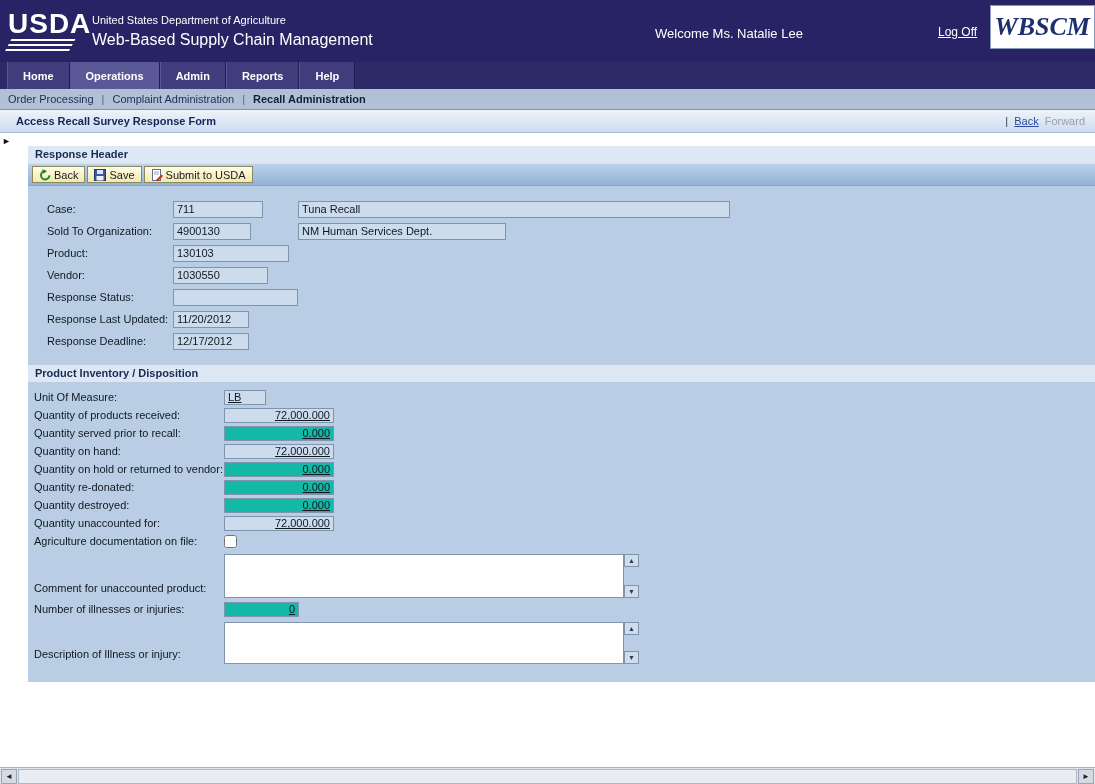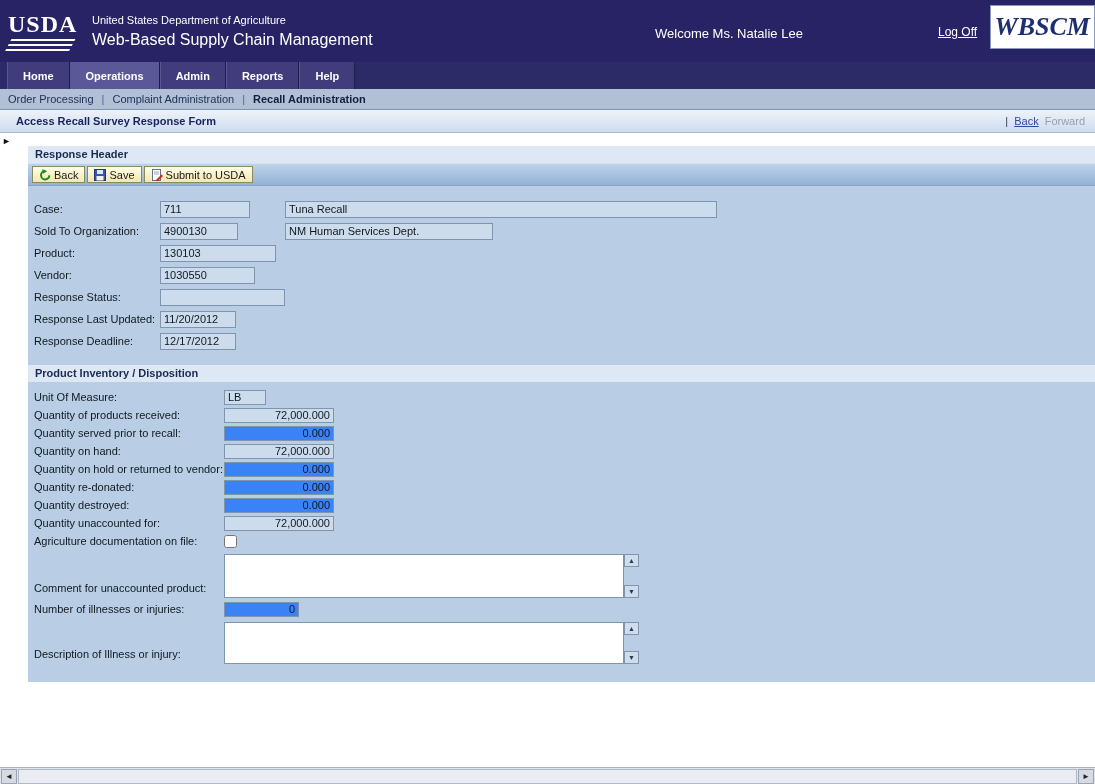--- a/index.html
+++ b/index.html
@@ -2,21 +2,21 @@
 <html><head>
 <meta charset="utf-8">
 <style>
   * { margin:0; padding:0; box-sizing:border-box; }
   html,body { width:1095px; height:784px; overflow:hidden; }
   body { font-family:"Liberation Sans", sans-serif; background:#fff; position:relative; font-size:11px; color:#101820; }
 
   
   .hdr { height:62px; background:#272364; position:relative; display:flex; align-items:center; }
   .usda-logo { margin-left:8px; width:72px; color:#fff; }
-  .usda-text { font-family:Liberation Serif, serif; font-weight:bold; font-size:24px; letter-spacing:1px; line-height:26px; }
+  .usda-text { font-family:Liberation Sans, sans-serif; font-weight:bold; font-size:28px; letter-spacing:1px; line-height:26px; }
   .usda-stripes { width:64px; height:13px; margin-top:2px;
     background:repeating-linear-gradient(180deg,#fff 0 2px, transparent 2px 5px); transform:skewX(-28deg); }
   .hdr-titles { margin-left:12px; color:#fff; }
   .agency { font-size:11px; margin-bottom:5px; }
   .apptitle { font-size:16px; }
   .welcome { position:absolute; left:655px; top:26px; color:#fff; font-size:13px; }
   .logoff { position:absolute; left:938px; top:25px; color:#fff; font-size:12px; text-decoration:underline; cursor:pointer; }
   .wbscm { position:absolute; right:0; top:5px; height:44px; min-width:100px; background:#fff; border:1px solid #8899bb;
     display:flex; align-items:center; justify-content:center; padding:0 4px;
     font-family:"Liberation Serif", serif; font-style:italic; font-weight:bold; font-size:26px; color:#1c2f70; }
@@ -50,30 +50,30 @@
 
   .toolbar { height:23px; background:linear-gradient(#bdd2ea,#93b2d6); border-top:1px solid #d4e2f2; border-bottom:1px solid #88a5c9;
     display:flex; align-items:center; padding-left:4px; gap:2px; }
   .tb-btn { display:inline-flex; align-items:center; gap:3px; height:17px; padding:0 6px;
     background:linear-gradient(#ffffe9,#f2e7ae); border:1px solid #8a8a60; font-family:inherit; font-size:11px; color:#1a1a1a; cursor:pointer; }
   .tb-btn .ic { display:inline-flex; width:12px; height:12px; }
 
   .gap12 { height:12px; }
   .gap6 { height:6px; }
 
-  .fr { display:flex; align-items:center; height:22px; padding-left:6px; }
+  .fr { display:flex; align-items:center; height:22px; padding-left:19px; }
   .fr .lbl { width:126px; }
   .slot1 { width:125px; display:flex; }
   .fld { height:17px; border:1px solid #7f94ad; background:#ccdcec; font-family:inherit; font-size:11px; color:#101820; padding:0 3px; }
-  .fld.ed { background:#3b82f6; }
+  .fld.ed { background:#14b8a6; }
   .num { text-align:right; }
 
   .ir { display:flex; align-items:center; height:18px; padding-left:6px; }
   .ir .lbl, .ta-row .lbl { width:190px; }
-  .ir .fld { height:15px; }
+  .ir .fld { height:15px;text-decoration:underline; }
 
   .w42{width:42px} .w75{width:75px} .w76{width:76px} .w78{width:78px} .w90{width:90px} .w95{width:95px}
   .w110{width:110px} .w116{width:116px} .w125{width:125px} .w208{width:208px} .w233{width:233px} .w432{width:432px}
 
   .cb { width:13px; height:13px; margin:0; cursor:pointer; }
 
   .ta-row { display:flex; padding-left:6px; margin-top:4px; margin-bottom:2px; }
   .ta-row .lbl { align-self:flex-end; padding-bottom:4px; }
   .ta { width:400px; height:44px; border:1px solid #7f94ad; background:#fff; resize:none; font-family:inherit; font-size:11px; padding:2px 3px; }
   .ta.short { height:42px; }

